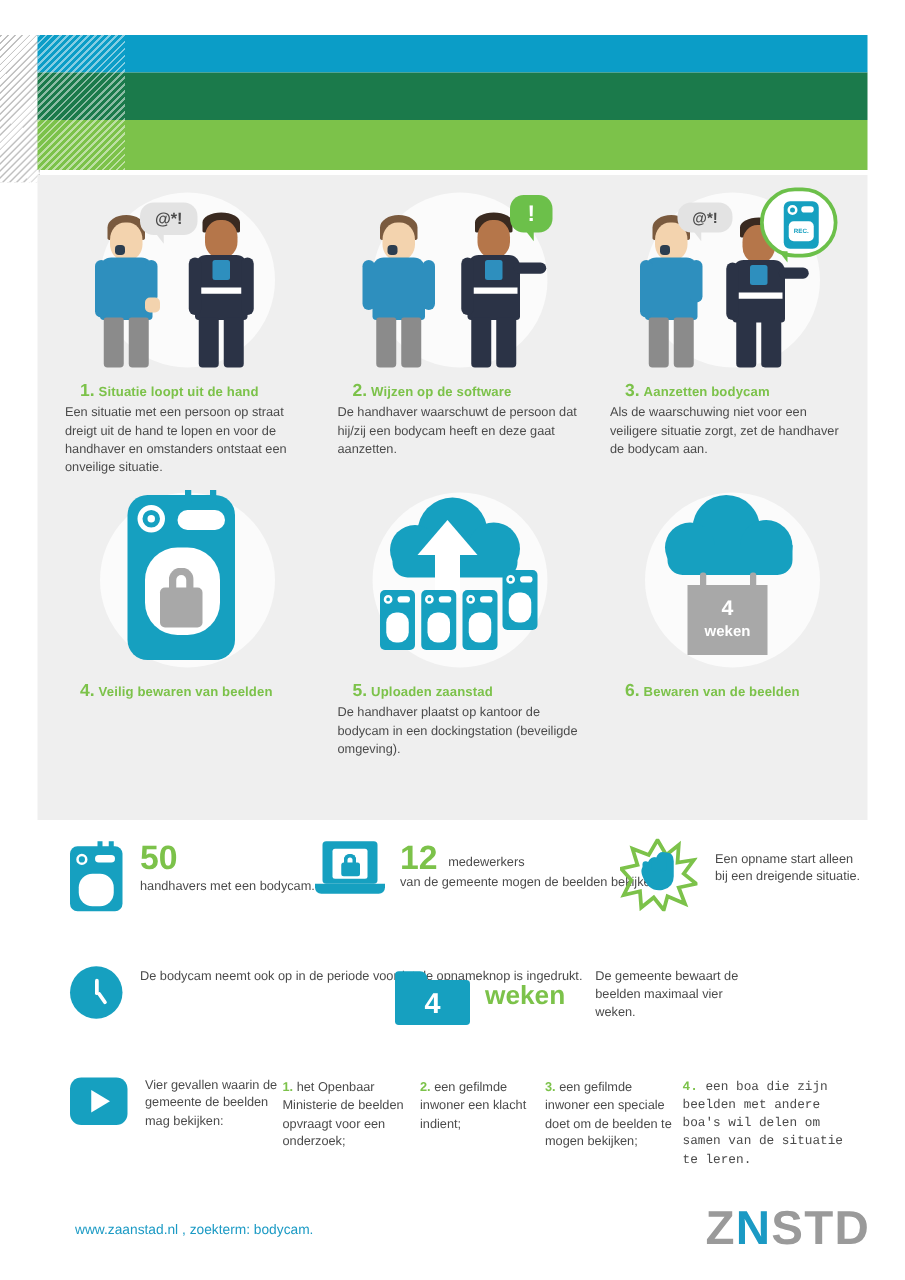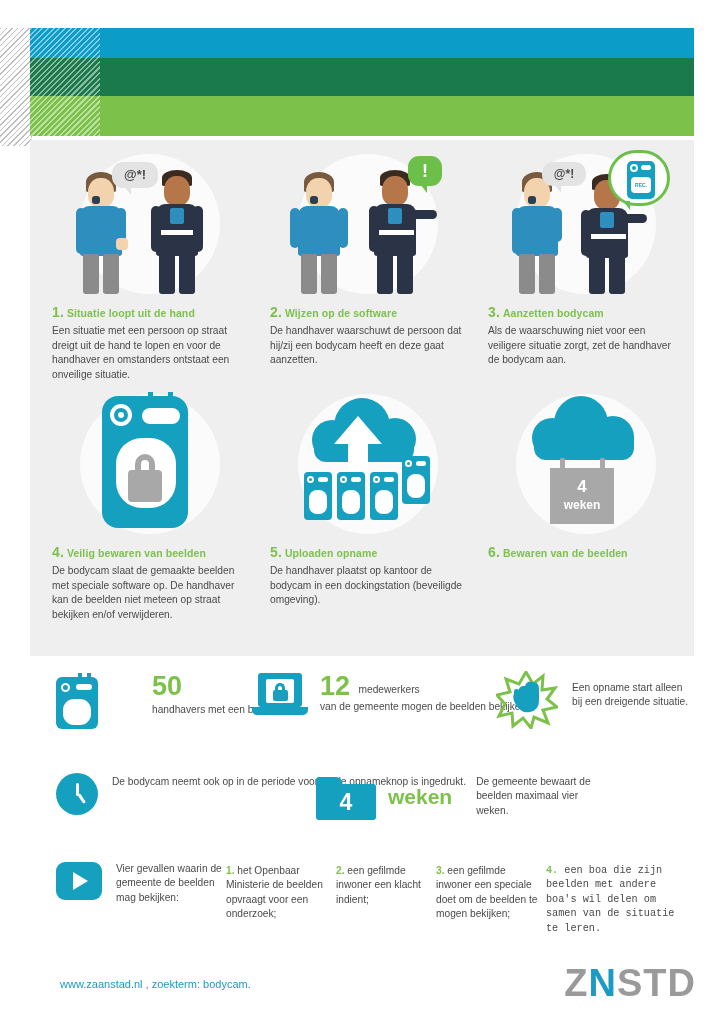--- a/index.html
+++ b/index.html
@@ -49,21 +49,21 @@
   .step-row-2 { top: 248px; }
 
   .scene {
     position: relative; width: 196px; height: 150px;
   }
   .scene-circle {
     position: absolute; left: 28px; top: 6px; width: 140px; height: 140px;
     background: #fbfbfb; border-radius: 50%;
   }
   .step-head { margin-top: 6px; font-size: 10.5px; font-weight: bold; color: #7cc24a;
-               letter-spacing: 0.1px; }
+               letter-spacing: 0.1px; margin-left: 12px; }
   .step-num { font-size: 14px; font-weight: bold; color: #7cc24a; margin-right: 3px; }
   .step-body { margin-top: 4px; font-size: 10.2px; line-height: 14.6px; color: #4a4a4a; }
 
   
   .person { position: absolute; }
   .head { position: absolute; border-radius: 46% 46% 42% 42%; }
   .hair { position: absolute; border-radius: 50% 50% 8% 8%; }
   .torso { position: absolute; border-radius: 9px 9px 3px 3px; }
   .legs { position: absolute; border-radius: 2px 2px 3px 3px; }
   .arm { position: absolute; border-radius: 5px; }
@@ -252,21 +252,20 @@
           </div>
           <div>
             <div style="position:absolute;left:55px;top:60px;width:20px;height:20px;border:6px solid #a8a8a8;border-bottom:none;border-radius:12px 12px 0 0;"></div>
             <div style="position:absolute;left:48px;top:76px;width:34px;height:32px;background:#a8a8a8;border-radius:4px;"></div>
           </div>
         </div>
       </div>
       <div class="step-head">
         <span class="step-num">4.</span><span>Veilig bewaren van beelden</span>
       </div>
-      <div class="step-body">De bodycam slaat de gemaakte beelden met speciale software op. De handhaver kan de beelden niet meteen op straat bekijken en/of verwijderen.</div>
     </div>
 
     <div class="step step-col-2 step-row-2">
       <div class="scene">
         <div class="scene-circle"></div>
         <div class="icon-wrap">
           <div>
             <div class="cloud cloud-main" style="left:36px;top:4px;width:56px;height:56px;"></div>
             <div class="cloud cloud-main" style="left:14px;top:26px;width:40px;height:40px;"></div>
             <div class="cloud cloud-main" style="left:76px;top:24px;width:42px;height:42px;"></div>
@@ -296,21 +295,21 @@
             </div>
             <div style="position:absolute;left:104px;top:62px;width:28px;height:48px;background:#16a0c0;border-radius:4px;">
               <div style="position:absolute;left:3px;top:4px;width:7px;height:7px;border:2px solid #ffffff;border-radius:50%;"></div>
               <div style="position:absolute;left:14px;top:5px;width:10px;height:5px;background:#ffffff;border-radius:3px;"></div>
               <div style="position:absolute;left:5px;top:18px;width:18px;height:24px;background:#ffffff;border-radius:8px;"></div>
             </div>
           </div>
         </div>
       </div>
       <div class="step-head">
-        <span class="step-num">5.</span><span>Uploaden opname</span>
+        <span class="step-num">5.</span><span>Uploaden zaanstad</span>
       </div>
       <div class="step-body">De handhaver plaatst op kantoor de bodycam in een dockingstation (beveiligde omgeving).</div>
     </div>
 
     <div class="step step-col-3 step-row-2">
       <div class="scene">
         <div class="scene-circle"></div>
         <div class="icon-wrap">
           <div>
             <div class="cloud cloud-main" style="left:38px;top:2px;width:54px;height:54px;"></div>
@@ -331,21 +330,21 @@
       <div class="step-head">
         <span class="step-num">6.</span><span>Bewaren van de beelden</span>
       </div>
     </div>
   </div>
 
   <div class="stats">
 
     <div class="stat-row" style="height:80px;">
 
-      <div class="stat" style="left:26px;top:8px;gap:40px;">
+      <div class="stat" style="left:26px;top:8px;">
         <div class="stat-icon" style="width:46px;height:56px;">
           <div style="position:absolute;left:0;top:4px;width:42px;height:52px;background:#16a0c0;border-radius:6px;">
             <div style="position:absolute;left:5px;top:6px;width:9px;height:9px;border:2px solid #ffffff;border-radius:50%;"></div>
             <div style="position:absolute;left:20px;top:7px;width:16px;height:6px;background:#ffffff;border-radius:3px;"></div>
             <div style="position:absolute;left:22px;top:-4px;width:4px;height:8px;background:#16a0c0;"></div>
             <div style="position:absolute;left:31px;top:-4px;width:4px;height:8px;background:#16a0c0;"></div>
             <div style="position:absolute;left:7px;top:22px;width:28px;height:26px;background:#ffffff;border-radius:11px;"></div>
           </div>
         </div>
         <div style="margin-left:10px;">

